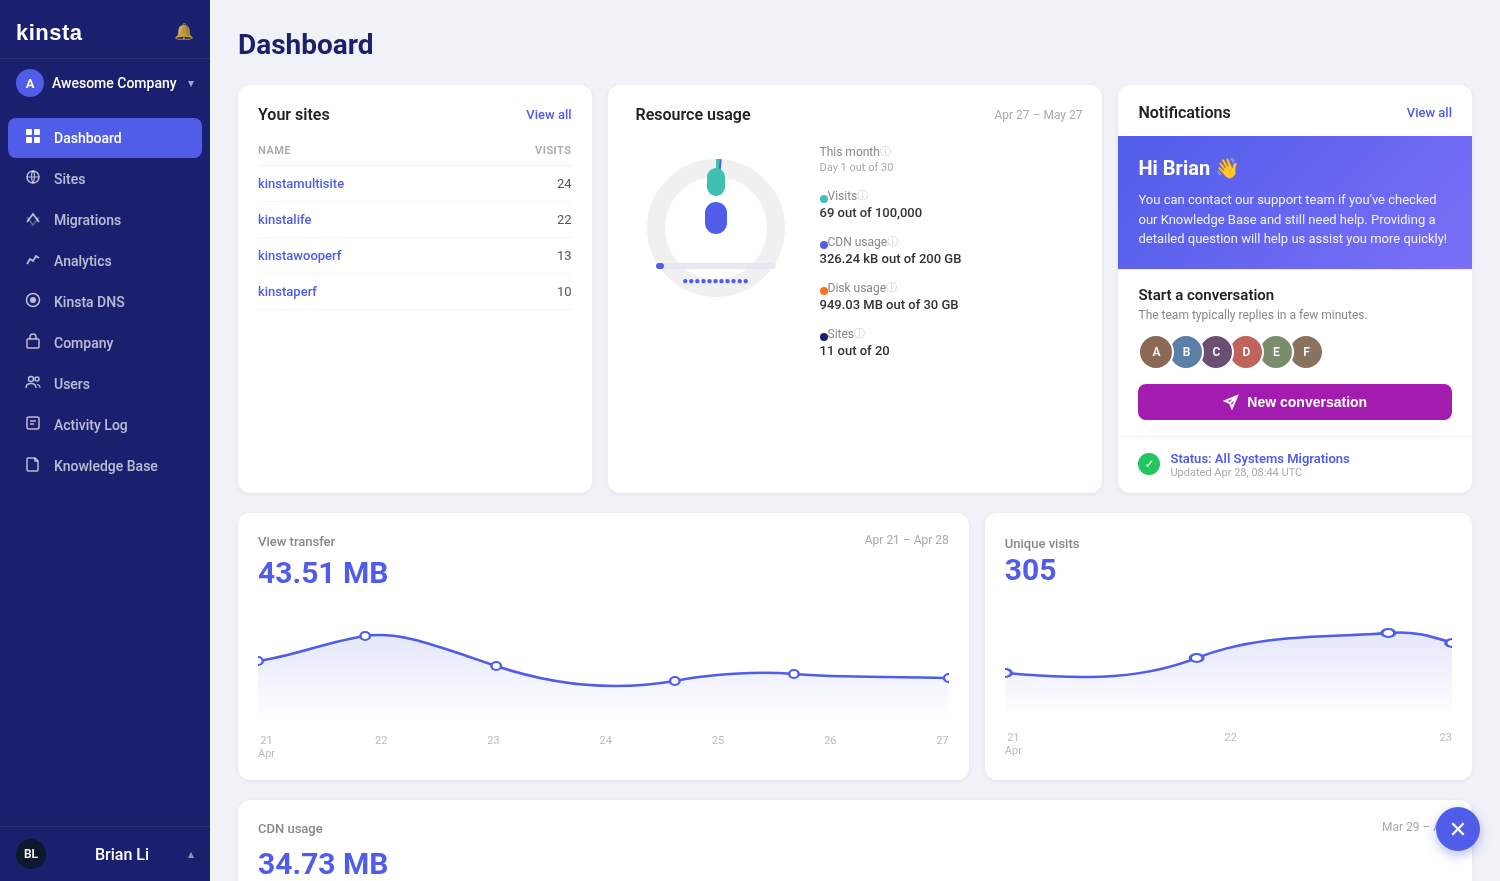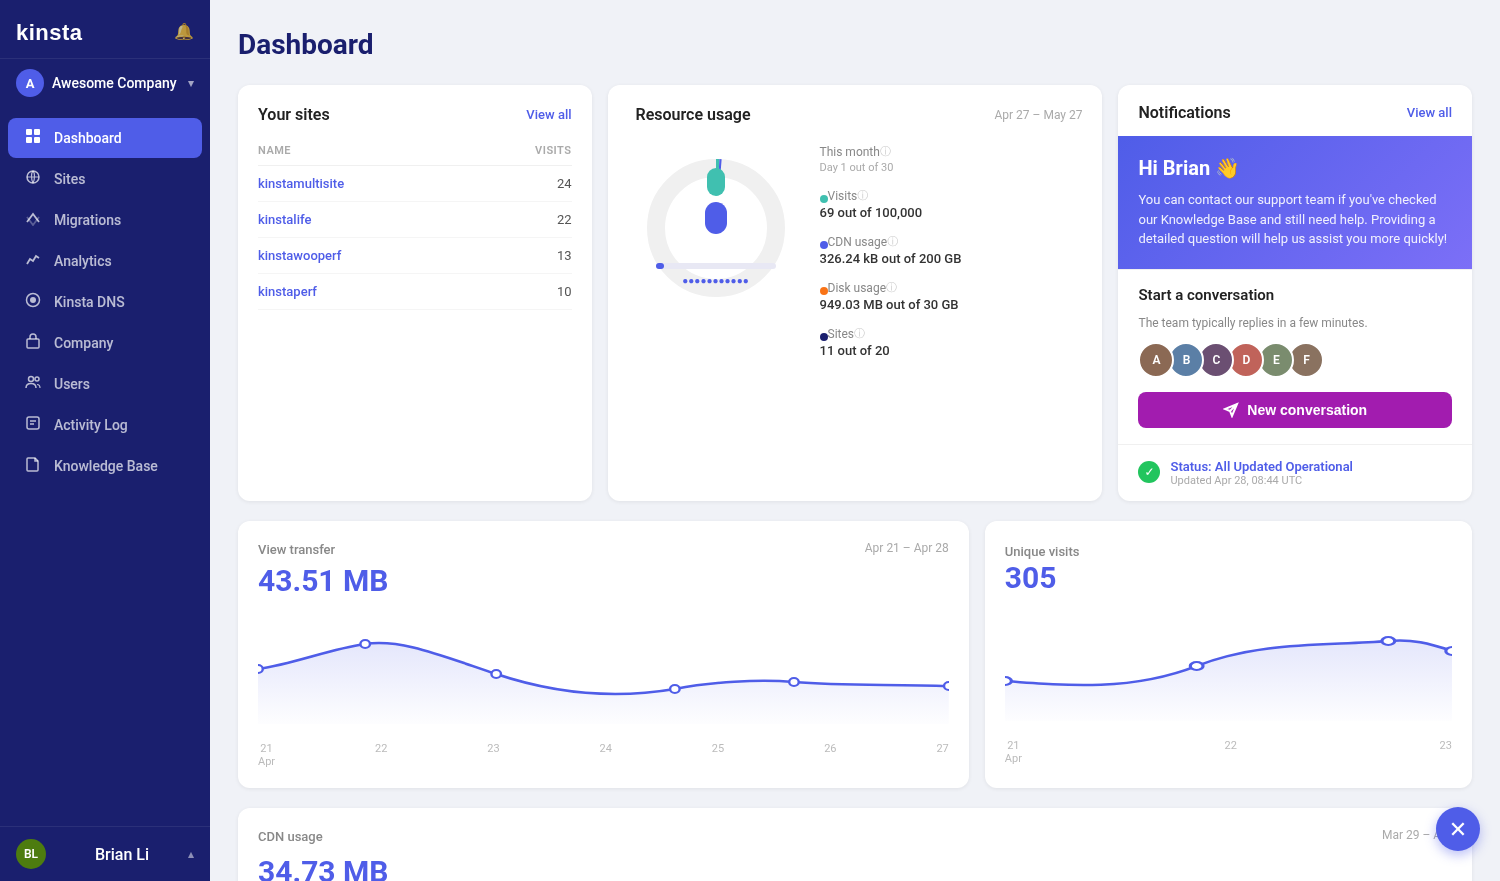--- a/index.html
+++ b/index.html
@@ -78,21 +78,21 @@
     .sidebar-footer {
       padding: 12px 16px;
       border-top: 1px solid rgba(255,255,255,0.08);
       display: flex;
       align-items: center;
       gap: 10px;
       cursor: pointer;
     }
     .user-avatar-circle {
       width: 30px; height: 30px;
-      background: #4d7c0f;
+      background: #0f172a;
       border-radius: 50%;
       display: flex; align-items: center; justify-content: center;
       color: #fff; font-size: 12px; font-weight: 600;
     }
     .user-name { color: #fff; font-size: 16px; font-weight: 500; padding-left: 39px; }
     .user-chevron { color: rgba(255,255,255,0.5); font-size: 12px; margin-left: auto; }
 
     
     #main {
       flex: 1;
@@ -170,21 +170,21 @@
     .notif-header { display: flex; align-items: center; justify-content: space-between; padding: 18px 20px 14px; }
     .notif-title { font-size: 16px; font-weight: 600; color: #222; }
     .notif-promo {
       background: linear-gradient(135deg, #4f5de8, #7c6ff7);
       padding: 20px;
       color: #fff;
     }
     .notif-promo-title { font-size: 20px; font-weight: 700; margin-bottom: 10px; }
     .notif-promo-text { font-size: 13px; line-height: 1.5; opacity: 0.9; }
     .conversation-box { padding: 16px 20px; border-top: 1px solid #f0f0f0; }
-    .conv-title { font-size: 15px; font-weight: 600; color: #222; margin-bottom: 12px; }
+    .conv-title { font-size: 15px; font-weight: 600; color: #222; margin-bottom: 4px; }
     .conv-subtitle { font-size: 12px; color: #888; margin-bottom: 12px; }
     .avatars-row { display: flex; gap: -4px; margin-bottom: 14px; }
     .avatar-img {
       width: 36px; height: 36px; border-radius: 50%;
       border: 2px solid #fff;
       margin-right: -6px;
       overflow: hidden;
       background: #ccc;
       display: flex; align-items: center; justify-content: center;
       font-size: 12px; font-weight: 600; color: #fff;
@@ -506,21 +506,21 @@
         <button class="new-conv-btn">
           <svg width="16" height="16" viewBox="0 0 16 16" fill="none" stroke="currentColor" stroke-width="2">
               <path d="M14 2L7 9M14 2L9 14l-2-5-5-2z"></path>
             </svg>
           <span>New conversation</span>
         </button>
       </div>
       <div class="status-box">
         <div class="status-check">✓</div>
         <div>
-          <div class="status-text">Status: All Updated Operational</div>
+          <div class="status-text">Status: All Systems Migrations</div>
           <div class="status-updated">Updated Apr 28, 08:44 UTC</div>
         </div>
       </div>
     </div>
   </div>
 
   <div class="bottom-charts">
 
     <div class="chart-card">
       <div style="display:flex;justify-content:space-between;align-items:center;">

